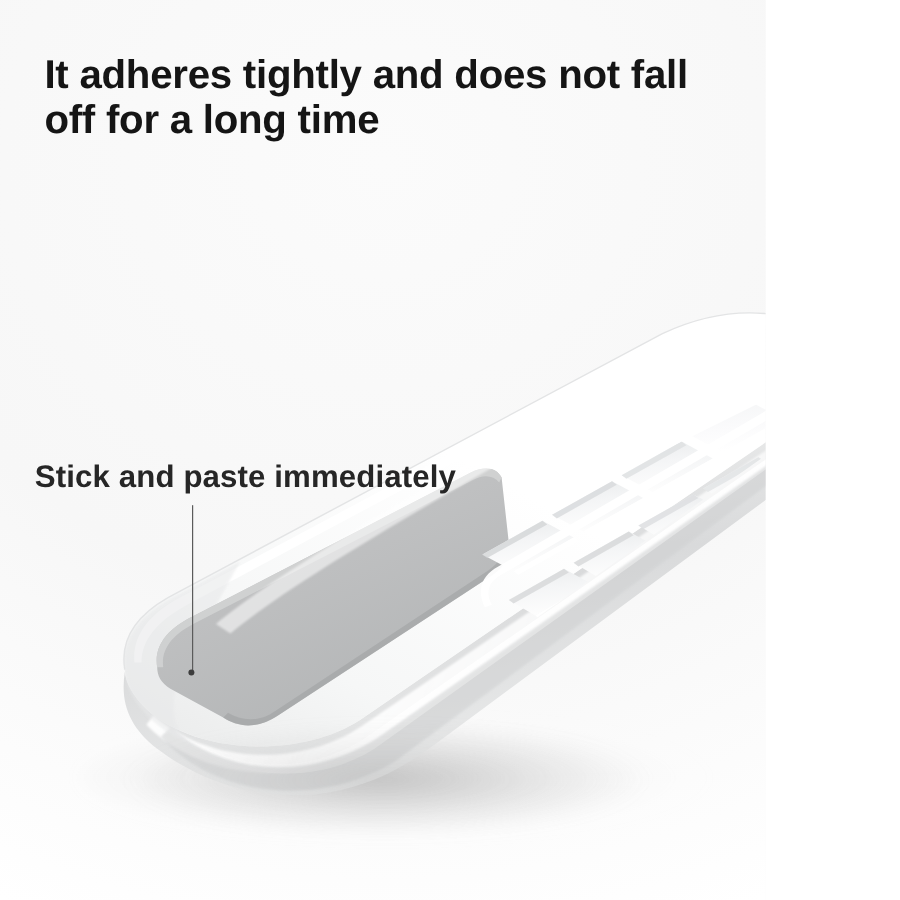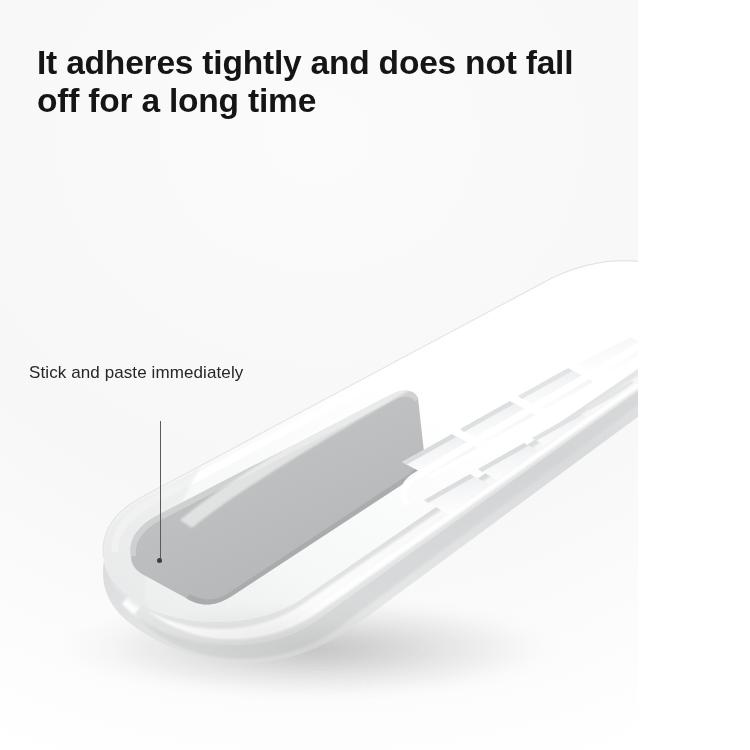--- a/index.html
+++ b/index.html
@@ -35,23 +35,23 @@
     line-height: 38px;
     letter-spacing: -0.2px;
     color: #151515;
     white-space: pre-line;
   }
 
   
   .callout-label {
     position: absolute;
     left: 29px;
-    top: 360px;
-    font-size: 17px;
-    font-weight: 400;
+    top: 384px;
+    font-size: 26px;
+    font-weight: 700;
     line-height: 26px;
     color: #262626;
     letter-spacing: 0.1px;
   }
   .callout-line {
     position: absolute;
     left: 160px;
     top: 421px;
     width: 1px;
     height: 140px;

